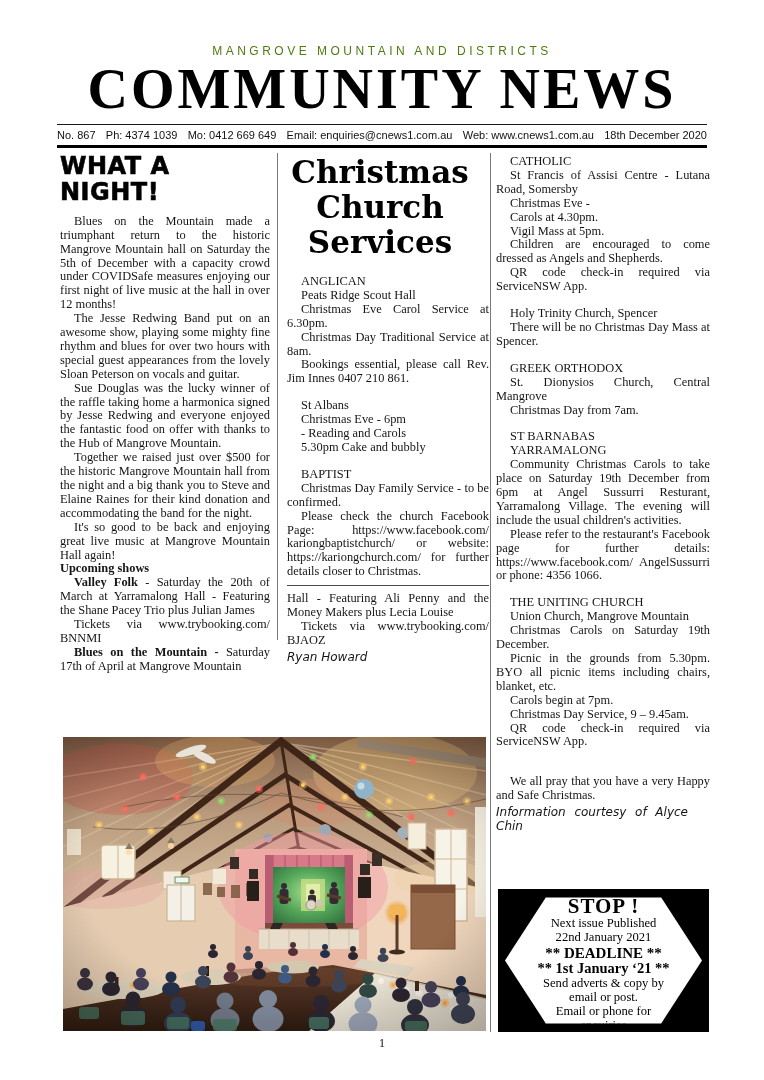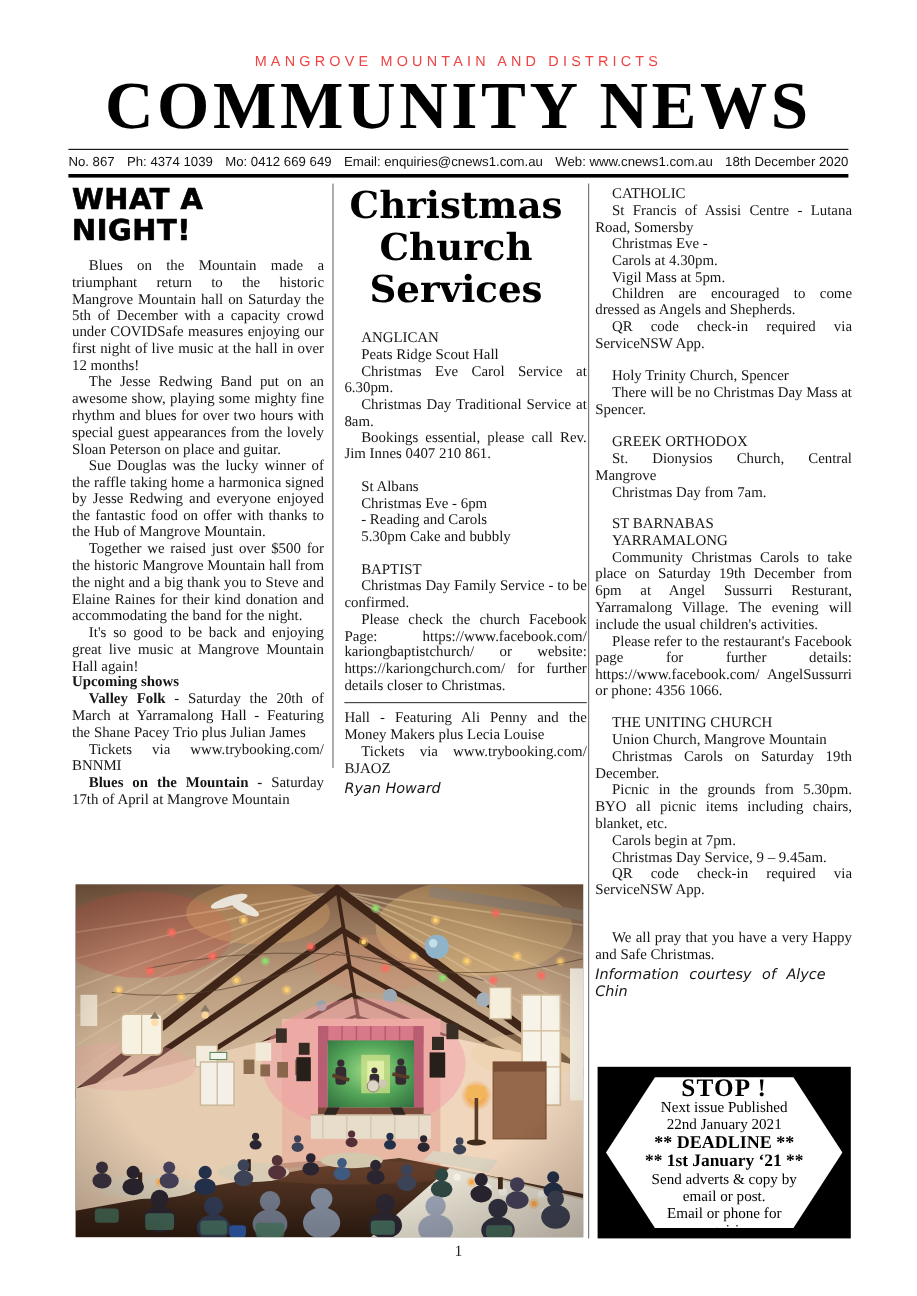--- a/index.html
+++ b/index.html
@@ -1,21 +1,21 @@
 <!DOCTYPE html>
 <html><head>
 <meta charset="utf-8">
 <style>
   html,body{margin:0;padding:0;background:#ffffff;}
   .page{position:relative;width:764px;height:1080px;background:#fff;overflow:hidden;
         font-family:"Liberation Serif",serif;color:#151515;}
 
   
   .kicker{position:absolute;top:44px;left:57px;width:650px;text-align:center;
-          font-family:"Liberation Sans",sans-serif;font-size:12px;letter-spacing:3.5px;color:#ef4444;}
+          font-family:"Liberation Sans",sans-serif;font-size:12px;letter-spacing:3.5px;color:#4d7c0f;}
   .masthead-title{position:absolute;top:60px;left:57px;width:650px;text-align:center;
           font-family:"Liberation Serif",serif;font-weight:bold;font-size:56px;line-height:1.05;
           letter-spacing:3px;color:#000;white-space:nowrap;}
   .rule-thin{position:absolute;top:124px;left:57px;width:650px;height:0;border-top:1.5px solid #1a1a1a;}
   .infobar{position:absolute;top:129px;left:57px;width:650px;display:flex;justify-content:space-between;
           font-family:"Liberation Sans",sans-serif;font-size:11px;color:#111;}
   .rule-thick{position:absolute;top:145px;left:57px;width:650px;height:3px;background:#000;}
 
   
   .col{position:absolute;font-size:12.4px;line-height:13.9px;}
@@ -76,21 +76,21 @@
     </div>
     <div class="rule-thick"></div>
   </header>
 
   <div class="vdivider vd1"></div>
   <div class="vdivider vd2"></div>
 
   <section class="col col-left">
     <h1 class="headline">WHAT A NIGHT!</h1>
     <p>Blues on the Mountain made a triumphant return to the historic Mangrove Mountain hall on Saturday the 5th of December with a capacity crowd under COVIDSafe measures enjoying our first night of live music at the hall in over 12 months!</p>
-    <p>The Jesse Redwing Band put on an awesome show, playing some mighty fine rhythm and blues for over two hours with special guest appearances from the lovely Sloan Peterson on place and guitar.</p>
+    <p>The Jesse Redwing Band put on an awesome show, playing some mighty fine rhythm and blues for over two hours with special guest appearances from the lovely Sloan Peterson on vocals and guitar.</p>
     <p>Sue Douglas was the lucky winner of the raffle taking home a harmonica signed by Jesse Redwing and everyone enjoyed the fantastic food on offer with thanks to the Hub of Mangrove Mountain.</p>
     <p>Together we raised just over $500 for the historic Mangrove Mountain hall from the night and a big thank you to Steve and Elaine Raines for their kind donation and accommodating the band for the night.</p>
     <p>It's so good to be back and enjoying great live music at Mangrove Mountain Hall again!</p>
     <p class="noindent bold">Upcoming shows</p>
     <p><b>Valley Folk</b><span> - Saturday the 20th of March at Yarramalong Hall - Featuring the Shane Pacey Trio plus Julian James</span></p>
     <p>Tickets via www.trybooking.com/ BNNMI</p>
     <p><b>Blues on the Mountain -</b><span> Saturday 17th of April at Mangrove Mountain</span></p>
   </section>
 
   <section class="col col-mid">

